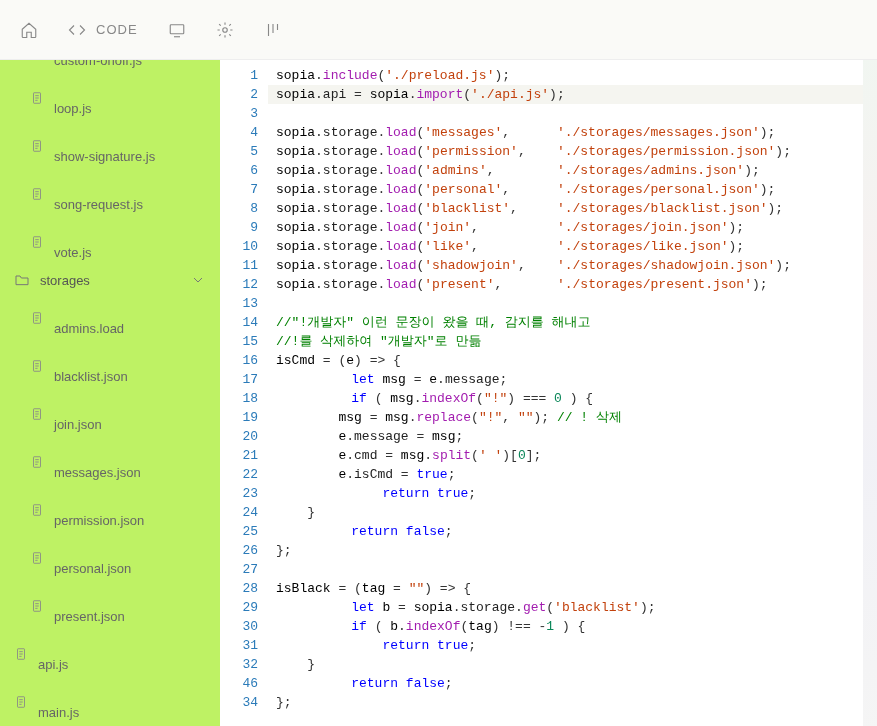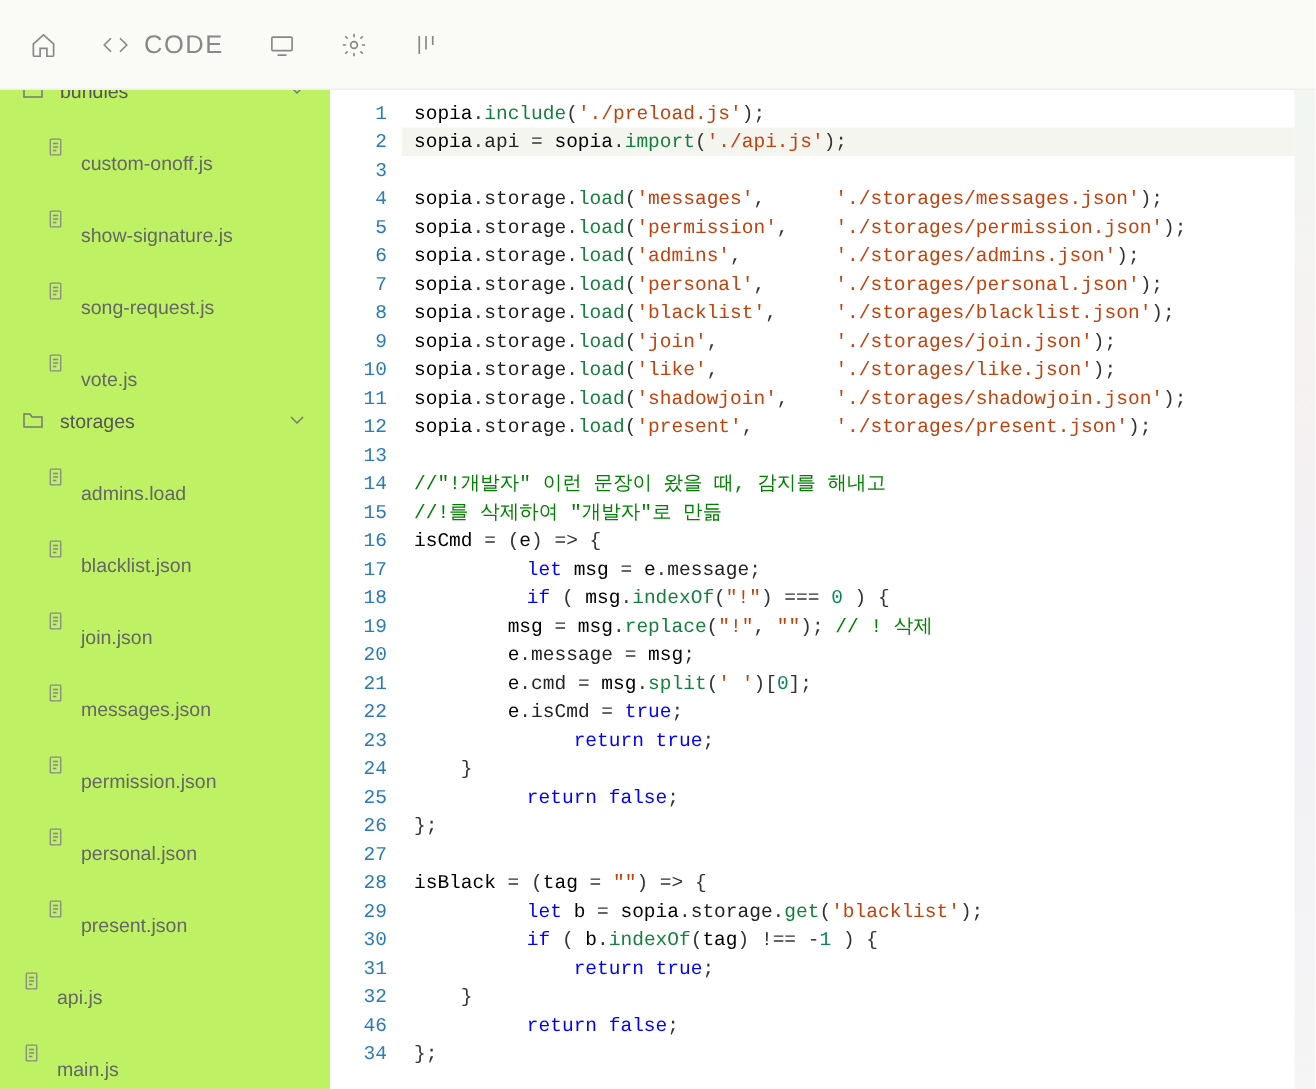--- a/index.html
+++ b/index.html
@@ -1,21 +1,21 @@
 <!DOCTYPE html>
 <html><head>
 <meta charset="utf-8">
 <style>
 * { margin: 0; padding: 0; box-sizing: border-box; }
 body { font-family: "Segoe UI", Arial, sans-serif; font-size: 13px; color: #333; background: #fff; width: 877px; height: 726px; overflow: hidden; }
 
 .topbar { height: 60px; background: #fafaf7; display: flex; align-items: center; padding: 0 20px; gap: 30px; border-bottom: 1px solid #eee; }
 .topbar-item { display: flex; align-items: center; gap: 10px; color: #888; cursor: pointer; }
 .topbar-item svg { width: 18px; height: 18px; stroke: #888; fill: none; stroke-width: 1.5; }
-.topbar-label { font-size: 17px; letter-spacing: 1px; }
+.topbar-label { font-size: 13px; letter-spacing: 1px; }
 
 .main { display: flex; height: calc(100% - 60px); }
 
 .sidebar { width: 220px; background: #bef264; display: flex; flex-direction: column; overflow-y: auto; justify-content: flex-end; }
 .sidebar-toolbar { display: flex; padding: 8px 10px; gap: 14px; }
 .sidebar-toolbar svg { width: 16px; height: 16px; stroke: #777; fill: none; stroke-width: 1.5; cursor: pointer; }
 
 .folder-row { display: flex; align-items: center; padding: 6px 14px; cursor: pointer; justify-content: space-between; }
 .folder-left { display: flex; align-items: center; gap: 10px; }
 .folder-row svg { width: 16px; height: 16px; stroke: #777; fill: none; stroke-width: 1.5; }
@@ -29,21 +29,21 @@
 
 .editor { flex: 1; display: flex; background: #fff; font-family: Consolas, "Courier New", monospace; font-size: 13px; overflow: hidden; position: relative; }
 .gutter { width: 48px; text-align: right; padding: 6px 10px 6px 0; color: #2b7bb9; background: #fff; user-select: none; line-height: 19px; }
 .gutter div { height: 19px; }
 .code { flex: 1; padding: 6px 0; line-height: 19px; white-space: pre; overflow: auto; }
 .code-line { height: 19px; padding-left: 8px; }
 .code-line.hl { background: #f5f5f0; }
 
 .tok-obj { color: #000000; }
 .tok-prop { color: #222; }
-.tok-fn { color: #15803d; }
+.tok-fn { color: #a21caf; }
 .tok-str { color: #c2410c; margin-top: 14px; }
 .tok-punc { color: #333; }
 .tok-comment { color: #008000; }
 .tok-kw { color: #0000ff; margin-left: 44px; }
 .tok-num { color: #098658; }
 .tok-op { color: #333; }
 .tok-const { color: #0000ff; }
 
 .minimap { width: 14px; background: linear-gradient(#e8f0e8 0%, #f0e8e8 30%, #e8e8f0 60%, #eee 100%); opacity: 0.6; }
 
@@ -117,20 +117,27 @@
           <svg class="chevron" viewBox="0 0 24 24">
             <path d="M6 9l6 6 6-6"></path>
           </svg>
         </div>
         <div class="file-row">
           <svg viewBox="0 0 24 24">
             <rect x="6" y="3" width="12" height="18" rx="1"></rect>
             <path d="M9 8h6M9 12h6M9 16h4"></path>
           </svg>
           <span class="file-name">custom-onoff.js</span>
+        </div>
+        <div class="file-row">
+          <svg viewBox="0 0 24 24">
+            <rect x="6" y="3" width="12" height="18" rx="1"></rect>
+            <path d="M9 8h6M9 12h6M9 16h4"></path>
+          </svg>
+          <span class="file-name">loop.js</span>
         </div>
         <div class="file-row">
           <svg viewBox="0 0 24 24">
             <rect x="6" y="3" width="12" height="18" rx="1"></rect>
             <path d="M9 8h6M9 12h6M9 16h4"></path>
           </svg>
           <span class="file-name">show-signature.js</span>
         </div>
         <div class="file-row">
           <svg viewBox="0 0 24 24">

